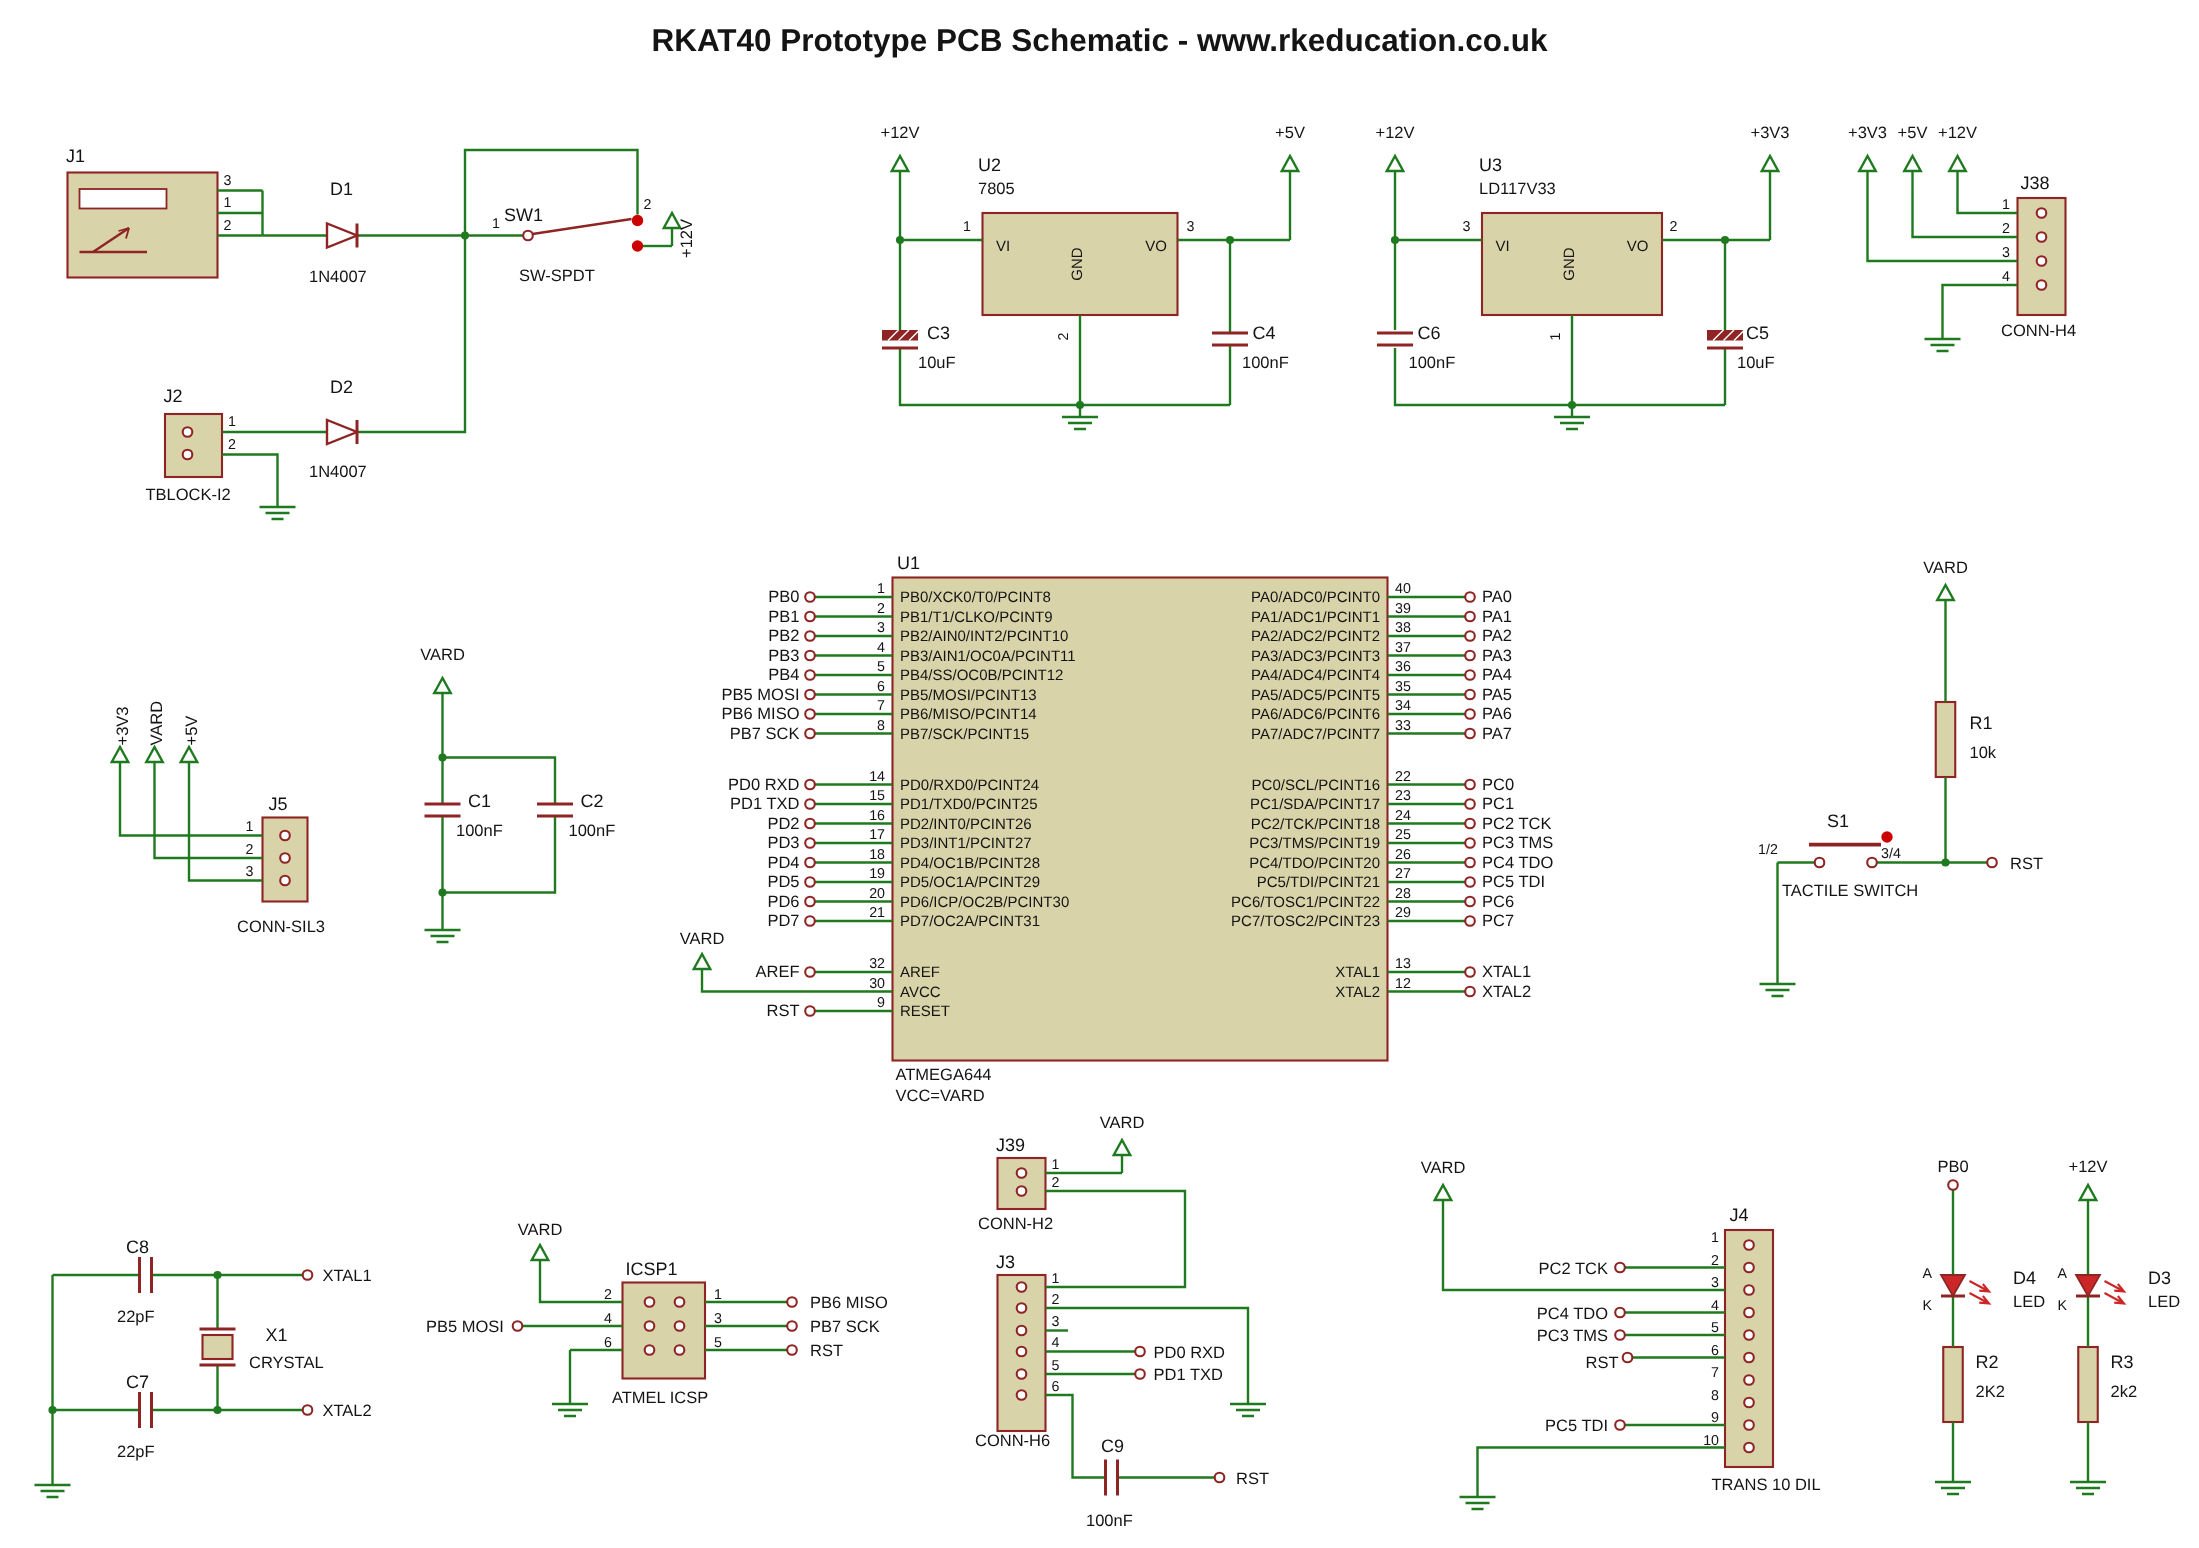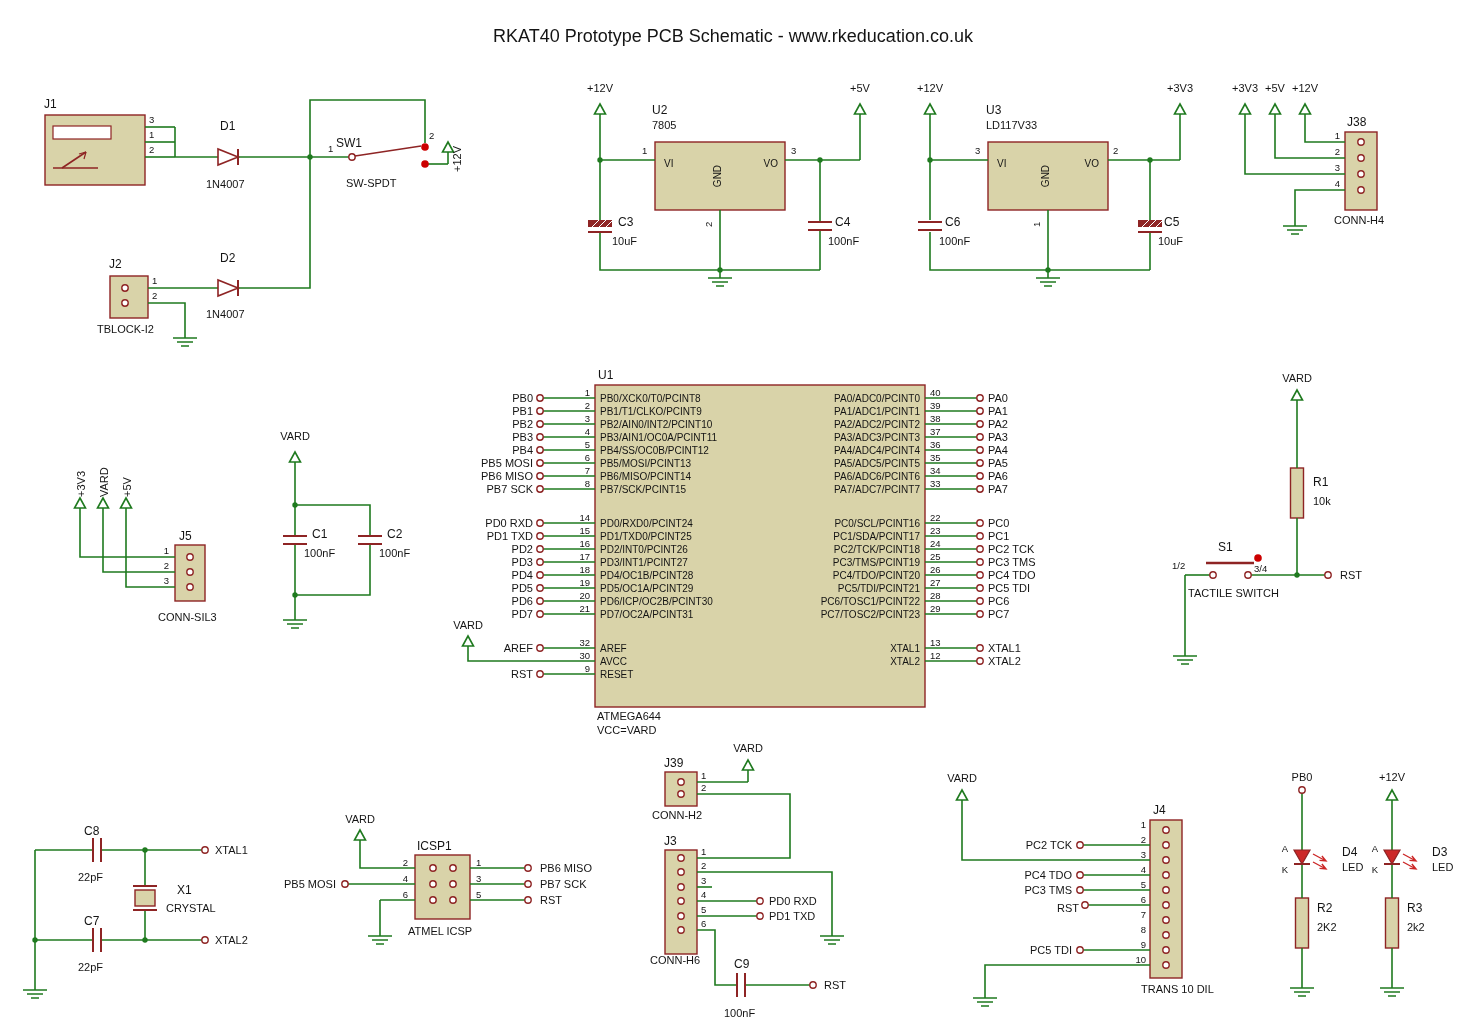--- a/index.html
+++ b/index.html
@@ -1,19 +1,19 @@
 <!DOCTYPE html>
 <html style="--wire: #1f7a1f; --part: #8e2424; --fill: #d9d3a9; --dot: #cc0000; --text: #141414; --bg: #ffffff;"><head>
 <meta charset="utf-8">
 <style>
   html,body{margin:0;padding:0;background:var(--bg,#fff);}
   .page{position:relative;width:1466px;height:1032px;background:var(--bg,#fff);overflow:hidden;
         font-family:"Liberation Sans",sans-serif;}
-  .title{position:absolute;top:26px;left:0;right:0;text-align:center;
-         font-size:18px;font-weight:normal;color:var(--text,#141414);}
+  .title{position:absolute;top:16px;left:0;right:0;text-align:center;
+         font-size:21px;font-weight:bold;color:var(--text,#141414);}
   svg{position:absolute;left:0;top:0;}
   text{font-family:"Liberation Sans",sans-serif;fill:var(--text,#141414);}
   .ref{font-size:12px;}
   .val{font-size:11px;}
   .net{font-size:11px;}
   .pin{font-size:9.5px;}
   .inner{font-size:10px;}
   .part-fill{fill:var(--fill,#d9d3a9);stroke:var(--part,#8e2424);stroke-width:1.4;}
   .white-fill{fill:#ffffff;stroke:var(--part,#8e2424);stroke-width:1.2;}
   .wire{fill:none;stroke:var(--wire,#1f7a1f);stroke-width:1.6;}

